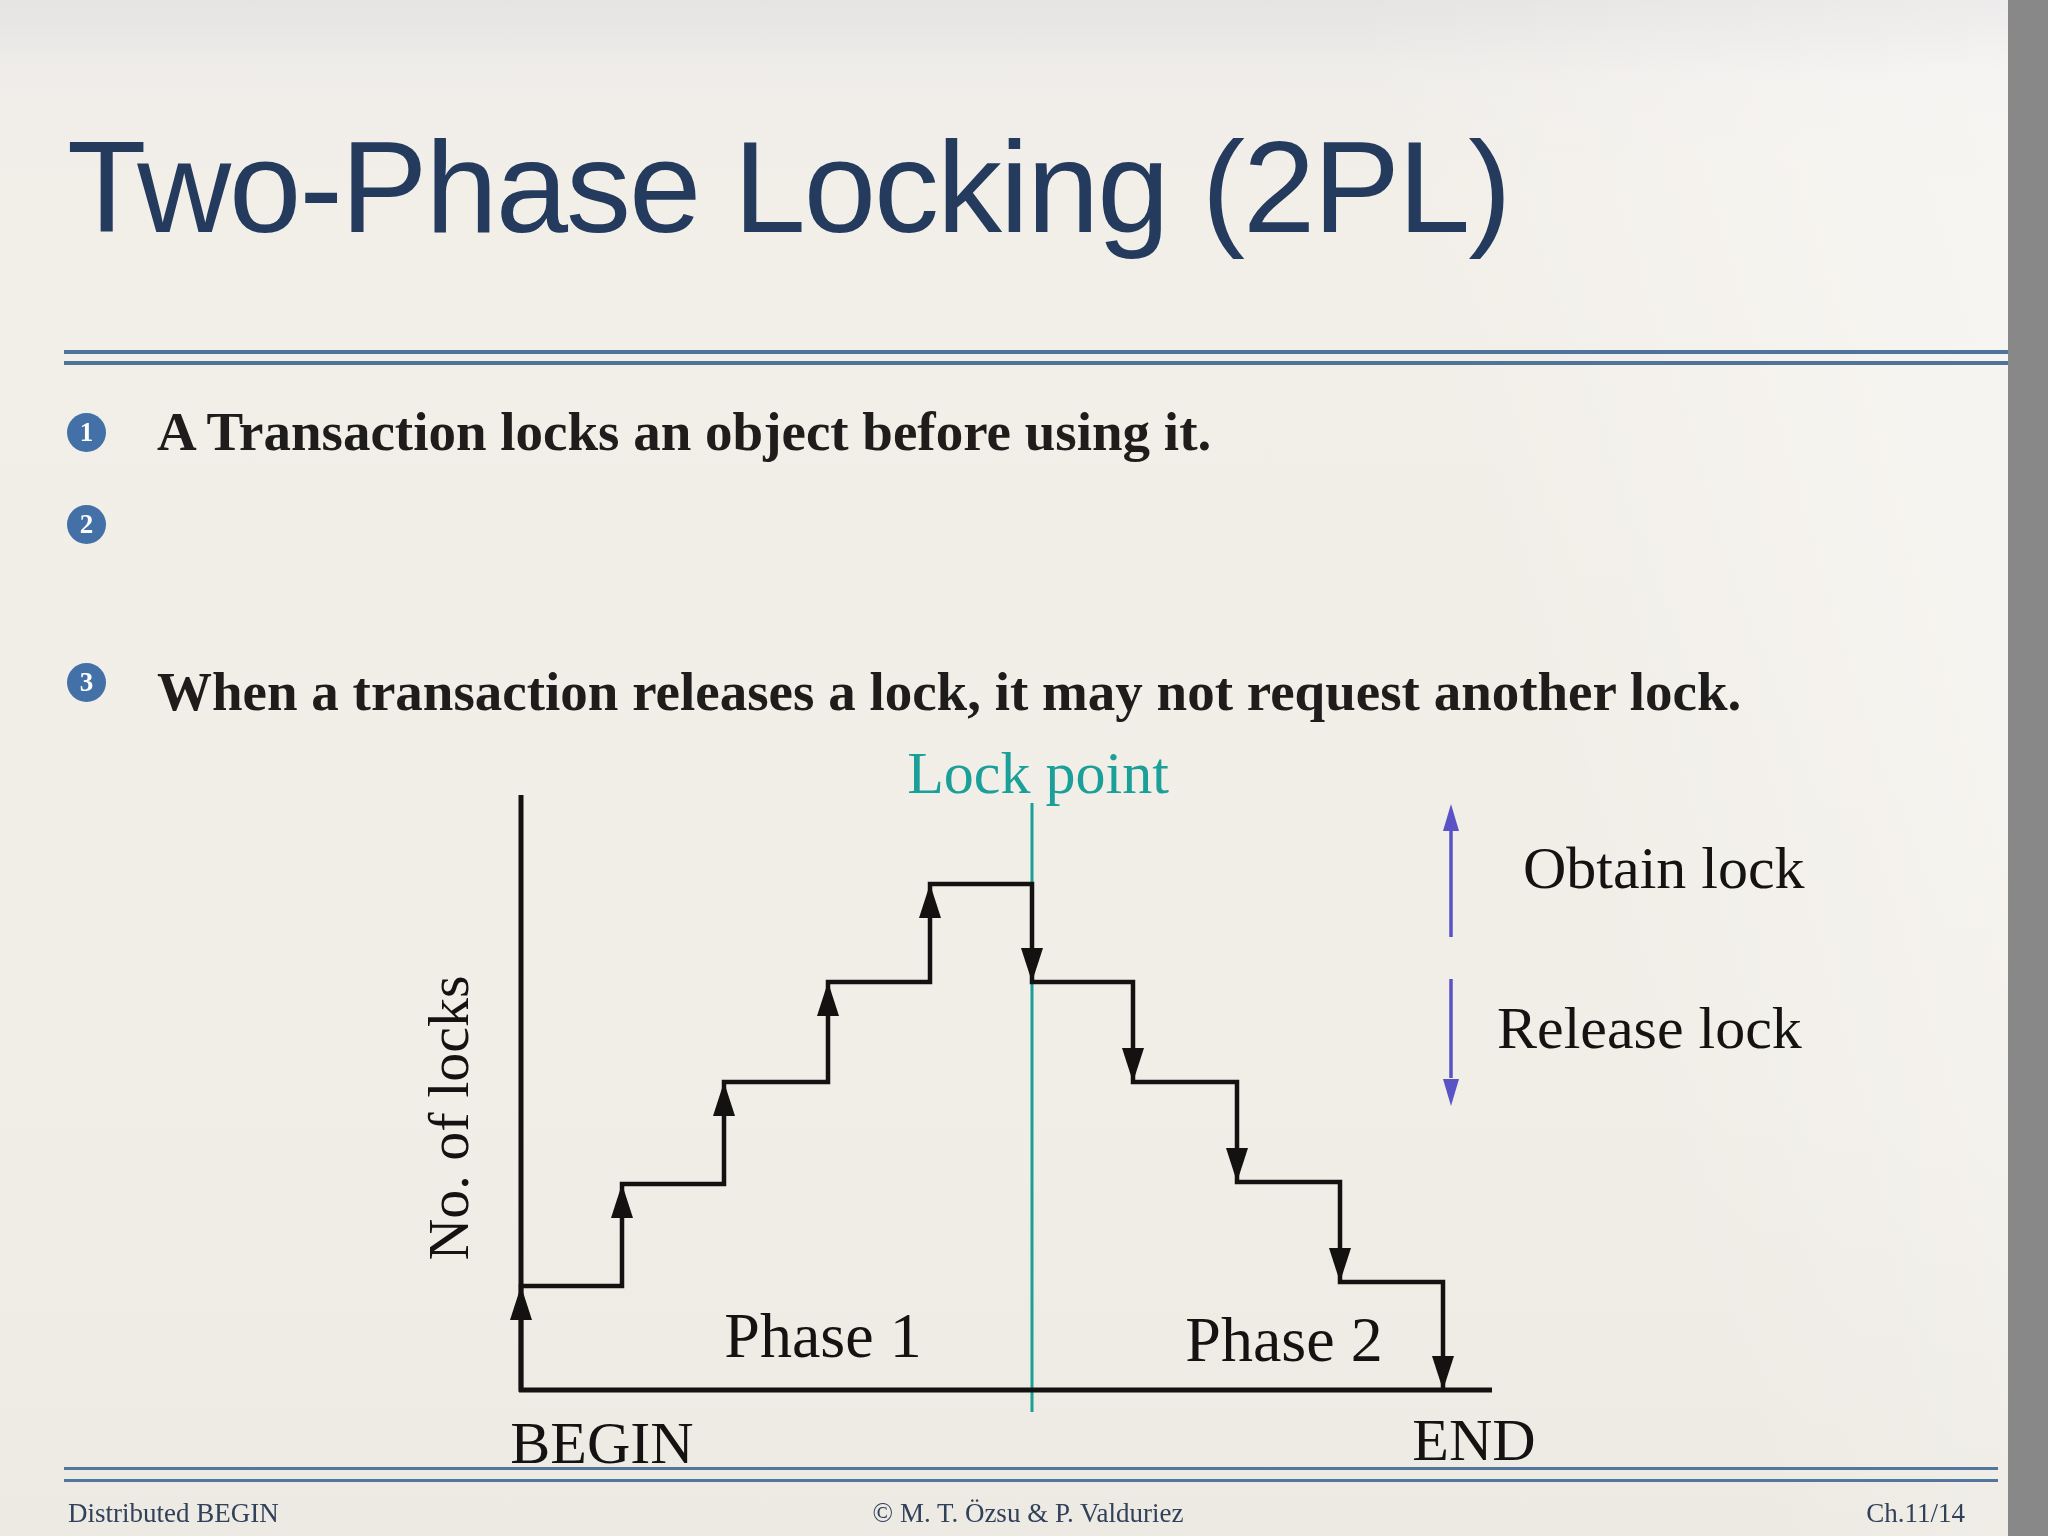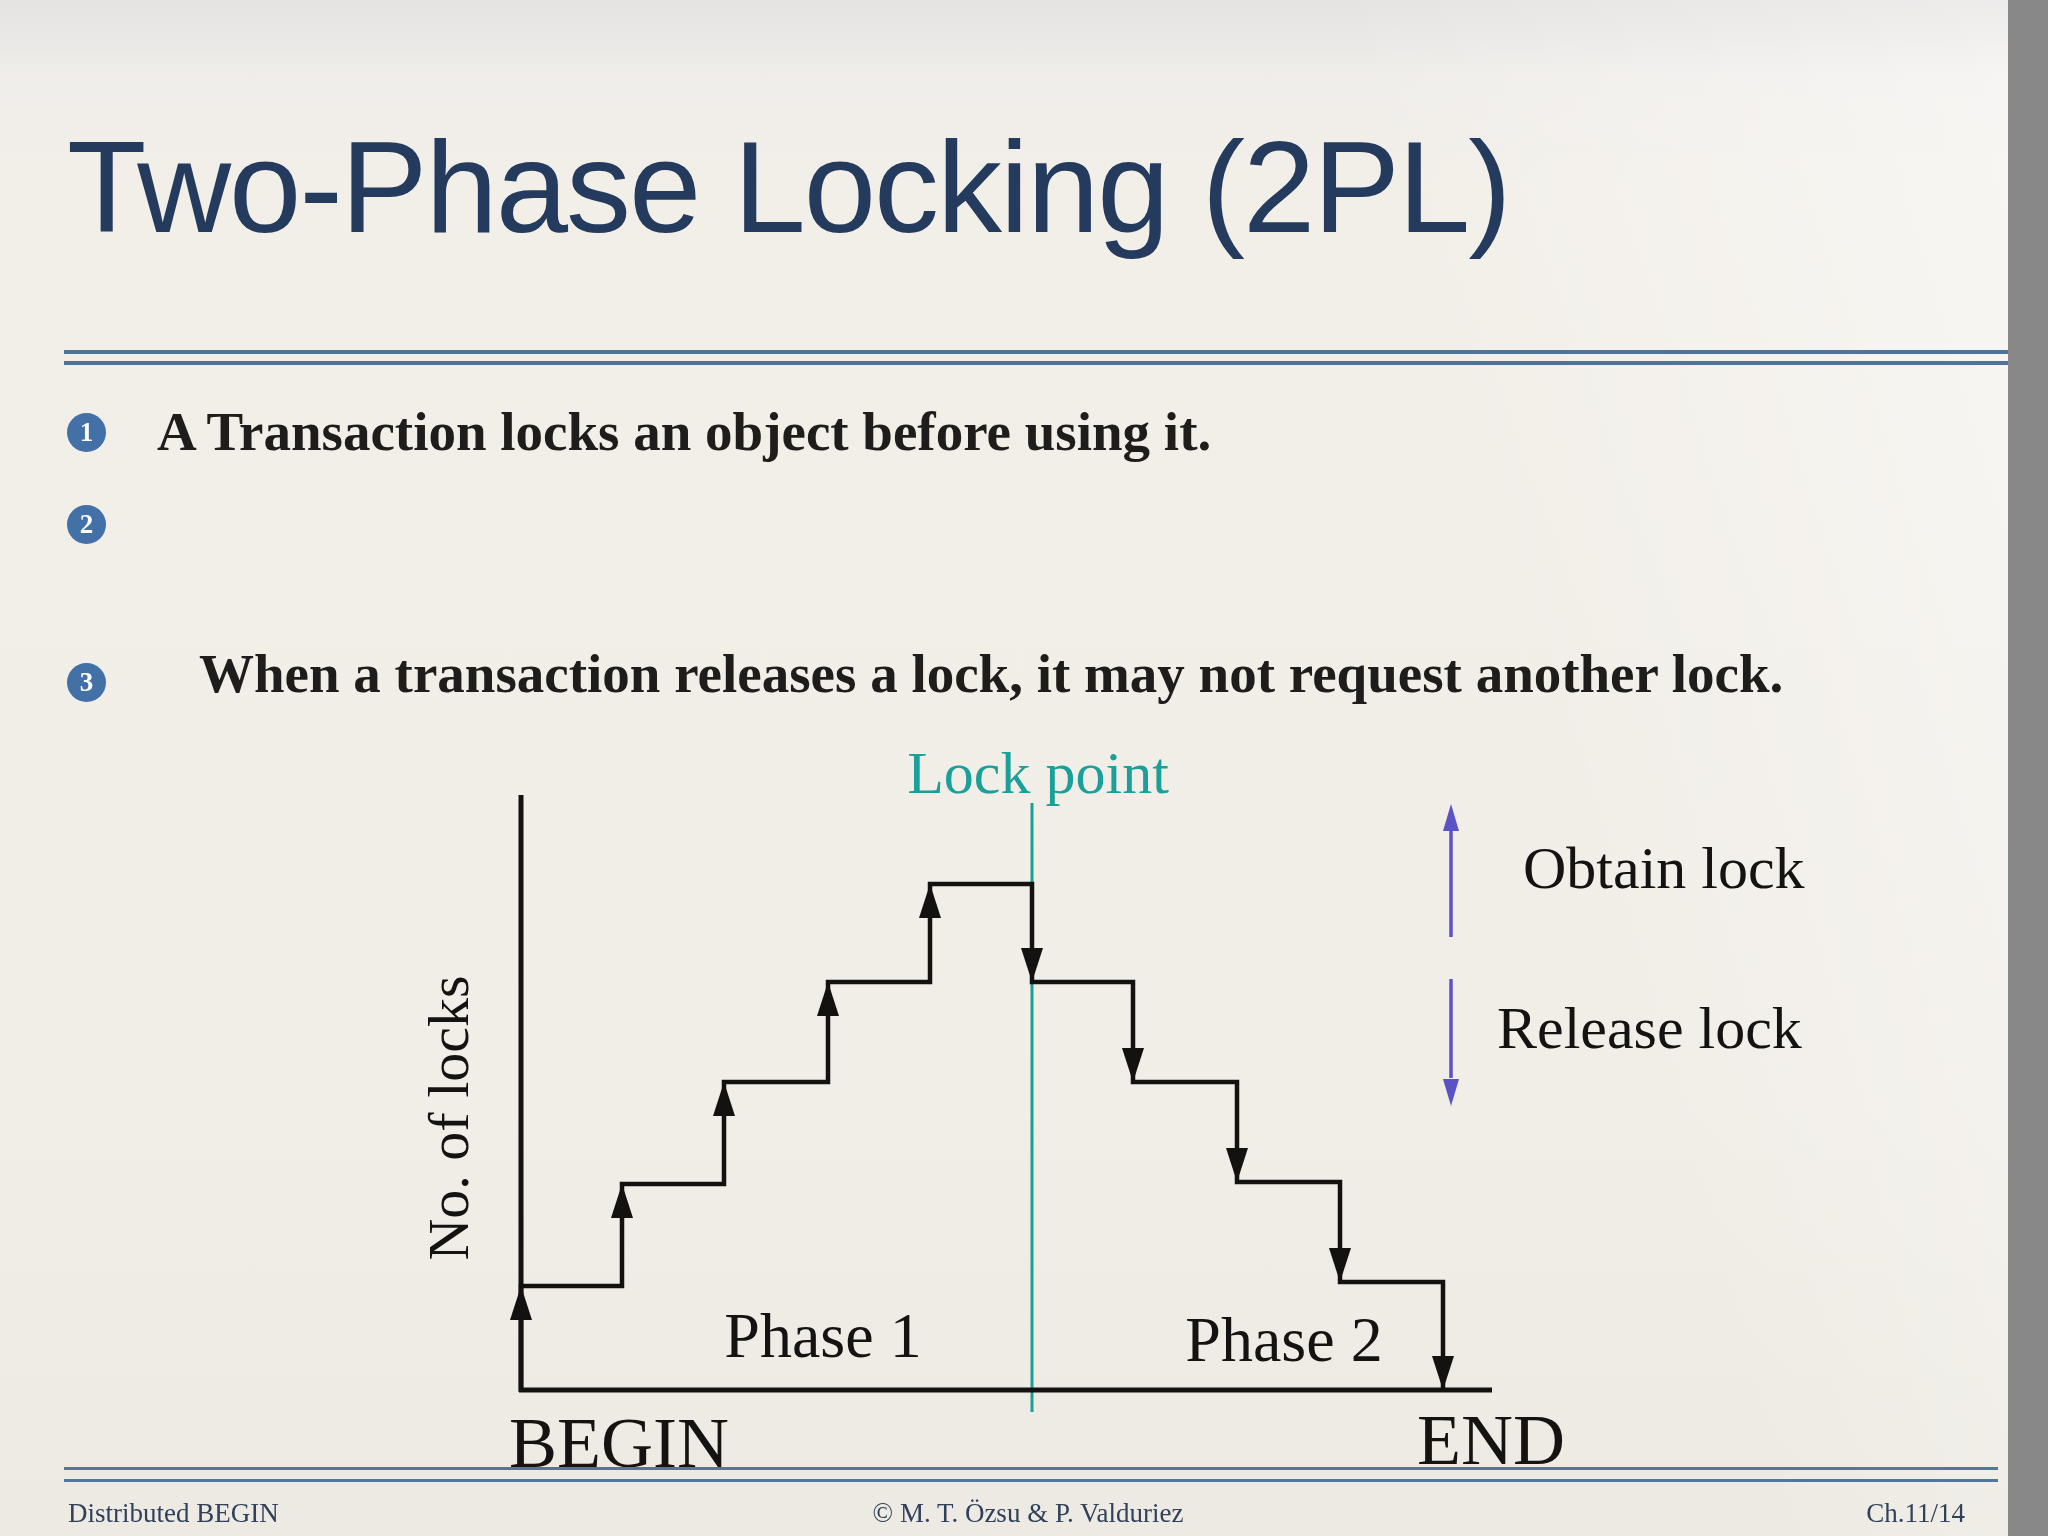--- a/index.html
+++ b/index.html
@@ -38,21 +38,21 @@
   .diagram-label{white-space:nowrap;color:#141312;}
   .lock-point{
     font-size:60px;line-height:60px;color:#1aa098;
     transform:translateX(-50%);
   }
   .no-locks{
     font-size:58px;line-height:58px;
     transform:translate(-50%,-50%) rotate(-90deg);
   }
   .phase{font-size:64px;line-height:56px;transform:translateX(-50%);}
-  .endpoint{font-size:72px;line-height:60px;transform:translateX(-50%);margin-left:17px;}
+  .endpoint{font-size:60px;line-height:60px;transform:translateX(-50%);}
   .legend-label{font-size:60px;line-height:60px;}
   .footer-text{
     font-size:27px;line-height:27px;color:#31415a;white-space:nowrap;
   }
   .center-x{transform:translateX(-50%);}
   svg{display:block;}
 </style>
 </head>
 <body>
 
@@ -68,21 +68,21 @@
   </div>
   <div class="abs b-line" style="top:400px;">A Transaction locks an object before using it.</div>
 
   <div class="abs badge" style="left:67px;top:505px;">
     <span>2</span>
   </div>
 
   <div class="abs badge" style="left:67px;top:663px;">
     <span>3</span>
   </div>
-  <div class="abs b-line" style="top:642px;margin-left:42px;">When a transaction releases a lock, it may not request another lock.</div>
+  <div class="abs b-line" style="top:660px;">When a transaction releases a lock, it may not request another lock.</div>
 
   <svg class="abs" style="left:0;top:0;" width="2048" height="1536" viewBox="0 0 2048 1536">
 
     <line x1="1032" y1="803" x2="1032" y2="1412" stroke="#1aa098" stroke-width="3"></line>
 
     <line x1="521" y1="795" x2="521" y2="1392" stroke="#131211" stroke-width="5"></line>
     <line x1="519" y1="1390" x2="1492" y2="1390" stroke="#131211" stroke-width="5"></line>
 
     <polyline fill="none" stroke="#131211" stroke-width="4.5" points="521,1390 521,1286 622,1286 622,1184 724,1184 724,1082 828,1082 828,982 930,982 930,884 1032,884 1032,982 1133,982 1133,1082 1237,1082 1237,1182 1340,1182 1340,1282 1443,1282 1443,1390"></polyline>
 

